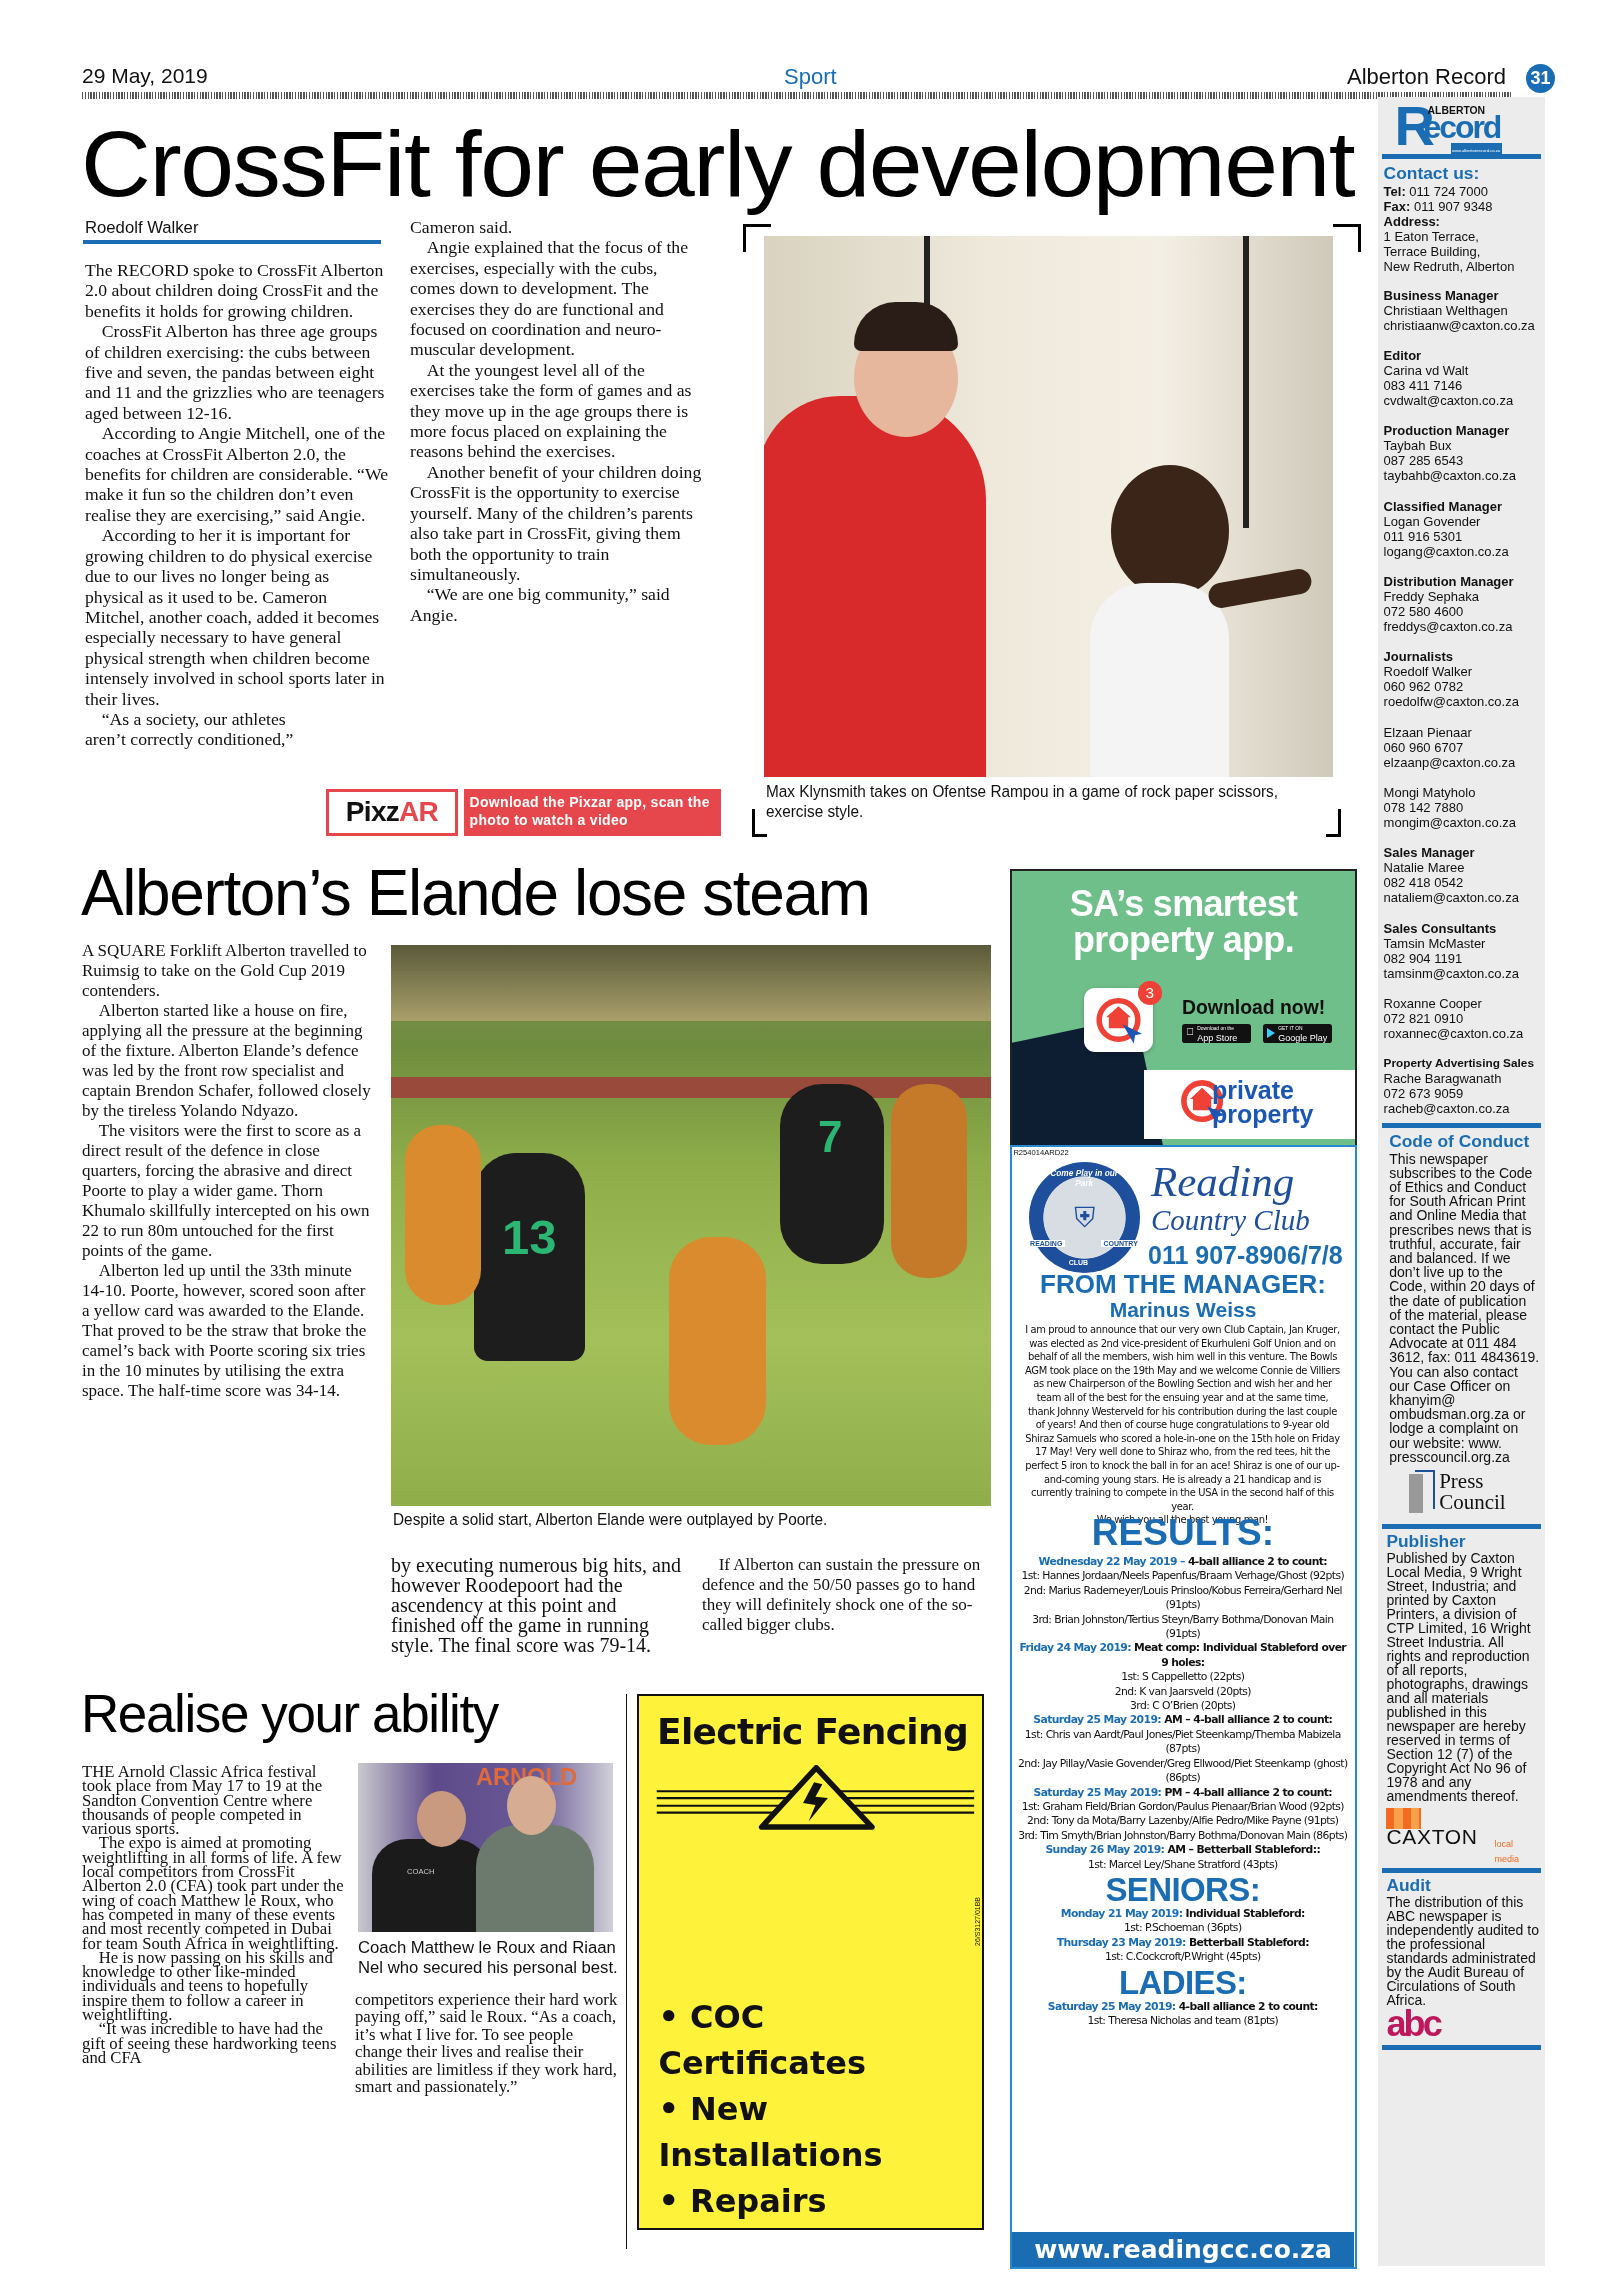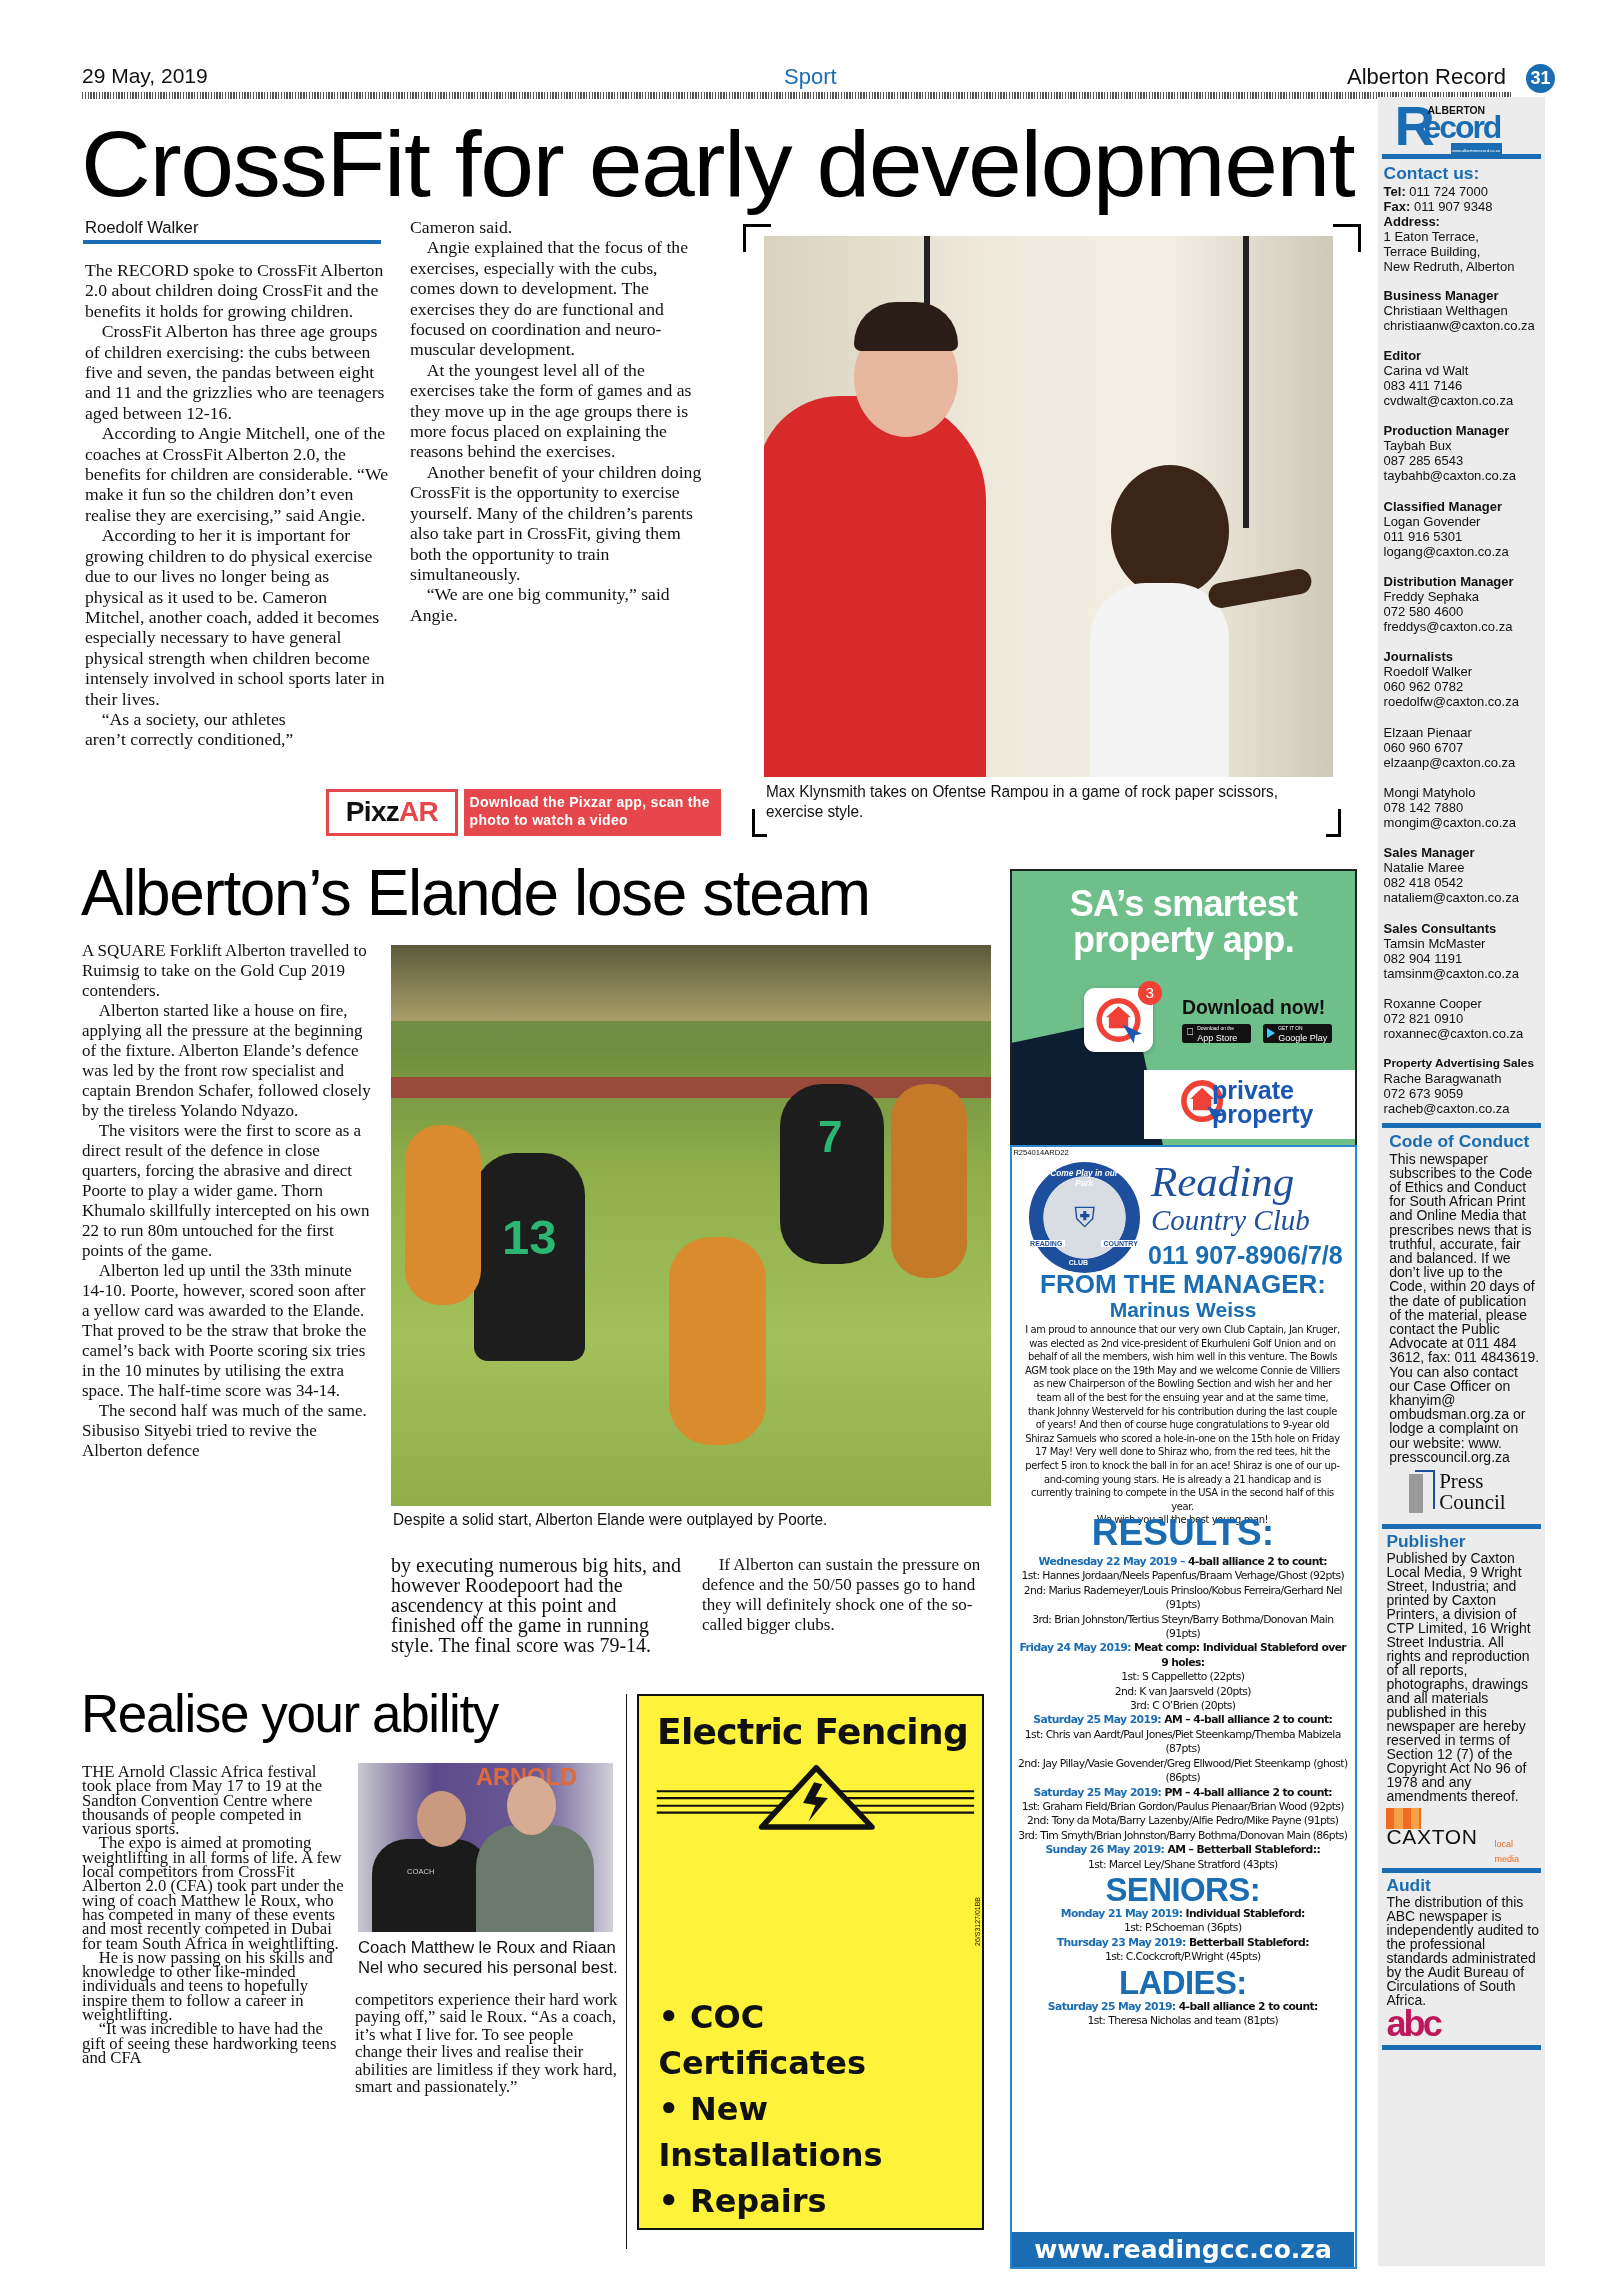--- a/index.html
+++ b/index.html
@@ -114,21 +114,20 @@
 <div class="abs caption" style="left:766px; top:782px; width:576px;">Max Klynsmith takes on Ofentse Rampou in a game of rock paper scissors, exercise style.</div>
 <div class="abs bracket" style="left:752px; top:809px; border-width:0 0 3.5px 3.5px; width:15.3px;"></div>
 <div class="abs bracket" style="left:1326px; top:809px; border-width:0 3.5px 3.5px 0; width:15.3px;"></div>
 
 <h2 class="abs headline h2">Alberton’s Elande lose steam</h2>
 <div class="abs col" style="left:82px; top:941px; width:292px; font-size:17px; line-height:20px;">
   <p>A SQUARE Forklift Alberton travelled to Ruimsig to take on the Gold Cup 2019 contenders.</p>
   <p class="ind">Alberton started like a house on fire, applying all the pressure at the beginning of the fixture. Alberton Elande’s defence was led by the front row specialist and captain Brendon Schafer, followed closely by the tireless Yolando Ndyazo.</p>
   <p class="ind">The visitors were the first to score as a direct result of the defence in close quarters, forcing the abrasive and direct Poorte to play a wider game. Thorn Khumalo skillfully intercepted on his own 22 to run 80m untouched for the first points of the game.</p>
   <p class="ind">Alberton led up until the 33th minute 14-10. Poorte, however, scored soon after a yellow card was awarded to the Elande. That proved to be the straw that broke the camel’s back with Poorte scoring six tries in the 10 minutes by utilising the extra space. The half-time score was 34-14.</p>
-  <p class="ind">The second half was much of the same. Sibusiso Sityebi tried to revive the Alberton defence</p>
 </div>
 <div class="abs photo" style="left:391px; top:945px; width:600px; height:561px; background:linear-gradient(180deg,#7e8b5a 0%,#6f8d3e 18%,#8fae4a 40%,#a3c05a 70%,#8fae4a 100%);">
   <div class="abs" style="left:0; top:0; width:600px; height:76px; background:linear-gradient(180deg,#5a5a3a,#a99f6a);"></div>
   <div class="abs" style="left:0; top:132px; width:600px; height:21px; background:#9a4a3a;"></div>
   <div class="abs" style="left:83px; top:208px; width:111px; height:208px; background:#1d1d1d; border-radius:42px 42px 14px 14px;"></div>
   <div class="abs sans" style="left:111px; top:264px; color:#2bb673; font-size:49px; font-weight:bold;">13</div>
   <div class="abs" style="left:389px; top:139px; width:104px; height:180px; background:#1d1d1d; border-radius:42px;"></div>
   <div class="abs sans" style="left:427px; top:167px; color:#2bb673; font-size:44px; font-weight:bold;">7</div>
   <div class="abs" style="left:14px; top:180px; width:76px; height:180px; background:#d98b2e; border-radius:35px;"></div>
   <div class="abs" style="left:278px; top:292px; width:97px; height:208px; background:#d98b2e; border-radius:42px;"></div>

